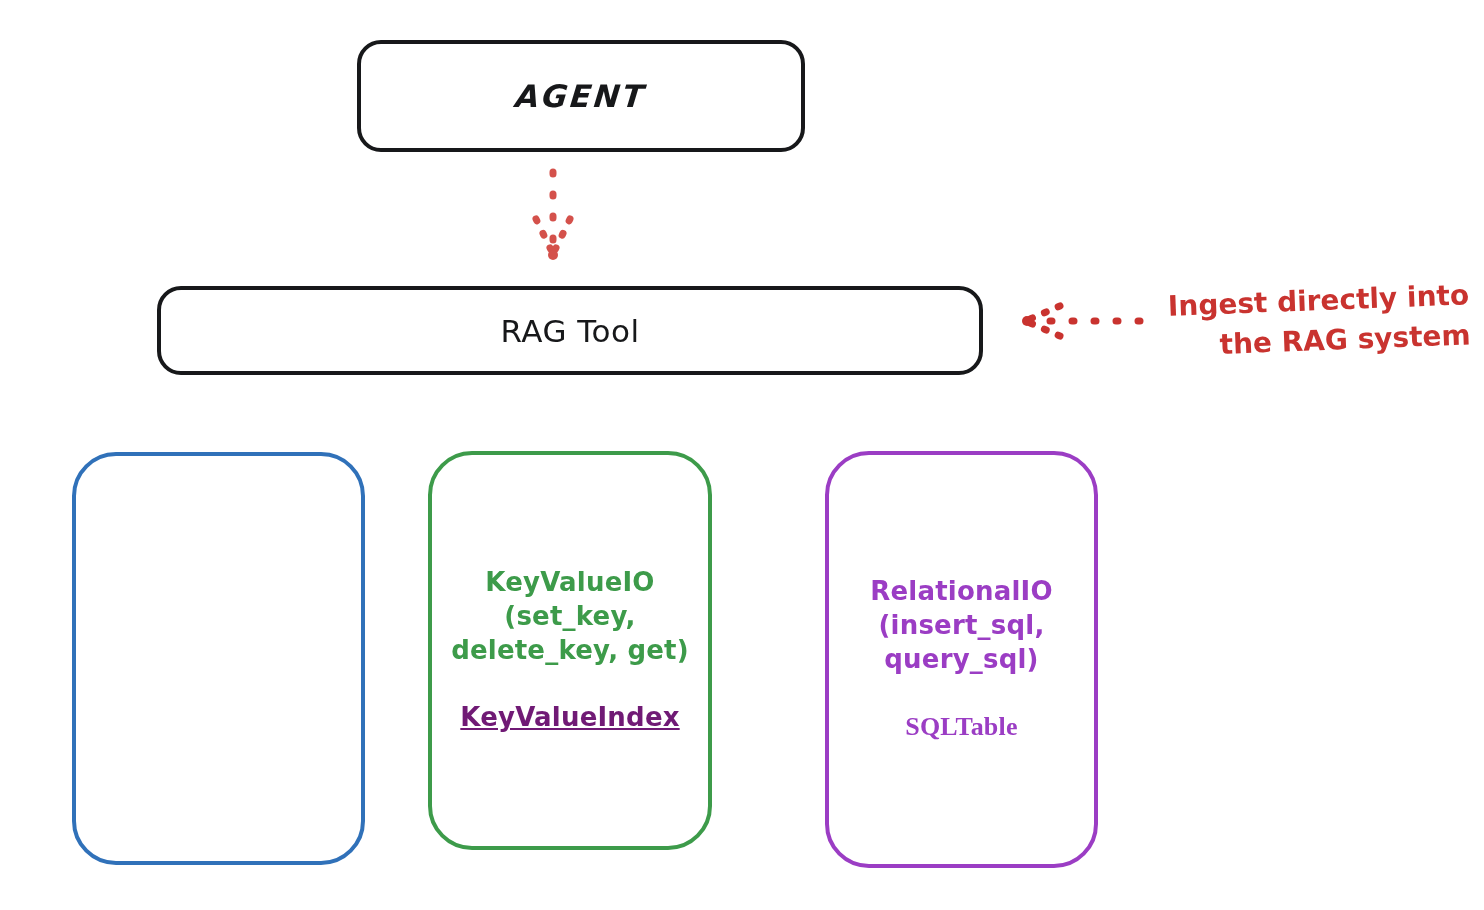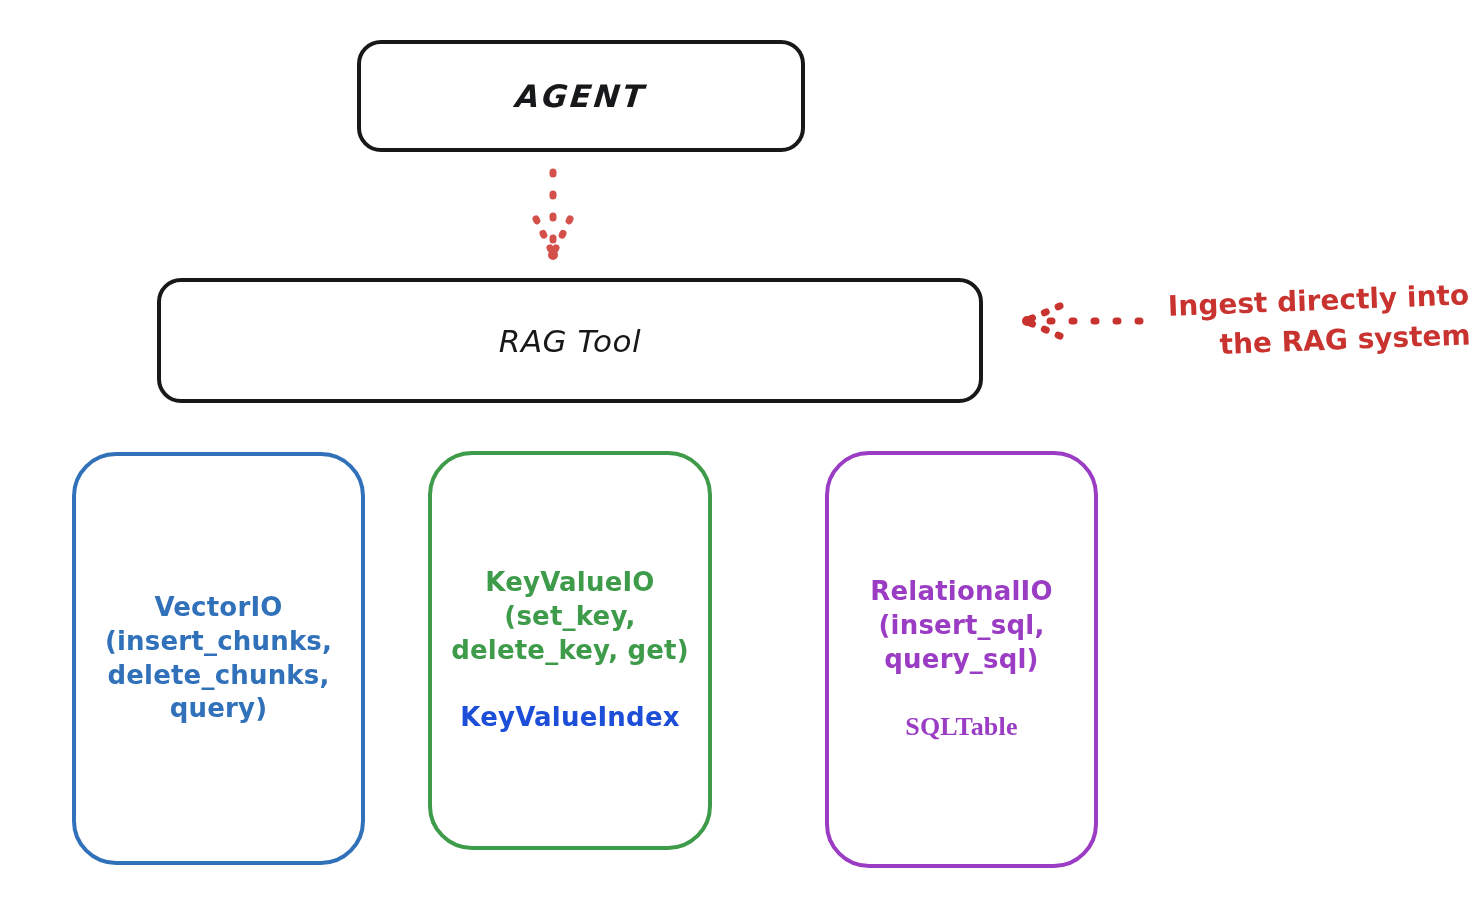--- a/index.html
+++ b/index.html
@@ -93,36 +93,32 @@
 </style>
 </head>
 <body>
 
 <div id="canvas">
 
   <div class="node box-dark" style="left:357px; top:40px; width:448px; height:112px;">
     <span class="label-agent">AGENT</span>
   </div>
 
-  <div class="node box-dark" style="left:157px; top:278px; width:826px; height:125px;font-style:italic;">
+  <div class="node box-dark" style="left:157px; top:286px; width:826px; height:89px;">
     <span class="label-ragtool">RAG Tool</span>
   </div>
 
   <div class="node box-store" style="left:72px; top:452px; width:293px; height:413px; border-color:#3071b9;">
-    <div class="store-text" style="color:#3071b9;">VectorIO
-(insert_chunks,
-delete_chunks,
-query)</div>
   </div>
 
   <div class="node box-store" style="left:428px; top:451px; width:284px; height:399px; border-color:#3d9b4a;">
     <div class="store-text" style="color:#3d9b4a;">KeyValueIO
 (set_key,
 delete_key, get)</div>
-    <div class="store-text secondary" style="color:#1d4ed8;">KeyValueIndex</div>
+    <div class="store-text secondary" style="color:#701a75;text-decoration:underline;">KeyValueIndex</div>
   </div>
 
   <div class="node box-store" style="left:825px; top:451px; width:273px; height:417px; border-color:#9b3dc4;">
     <div class="store-text" style="color:#9b3dc4;">RelationalIO
 (insert_sql,
 query_sql)</div>
     <div class="store-text secondary" style="color:#9b3dc4;font-family:Liberation Serif, serif;">SQLTable</div>
   </div>
 
   <div class="annotation" style="left:1120px; top:282px; width:350px; color:#c9332f;">Ingest directly into

